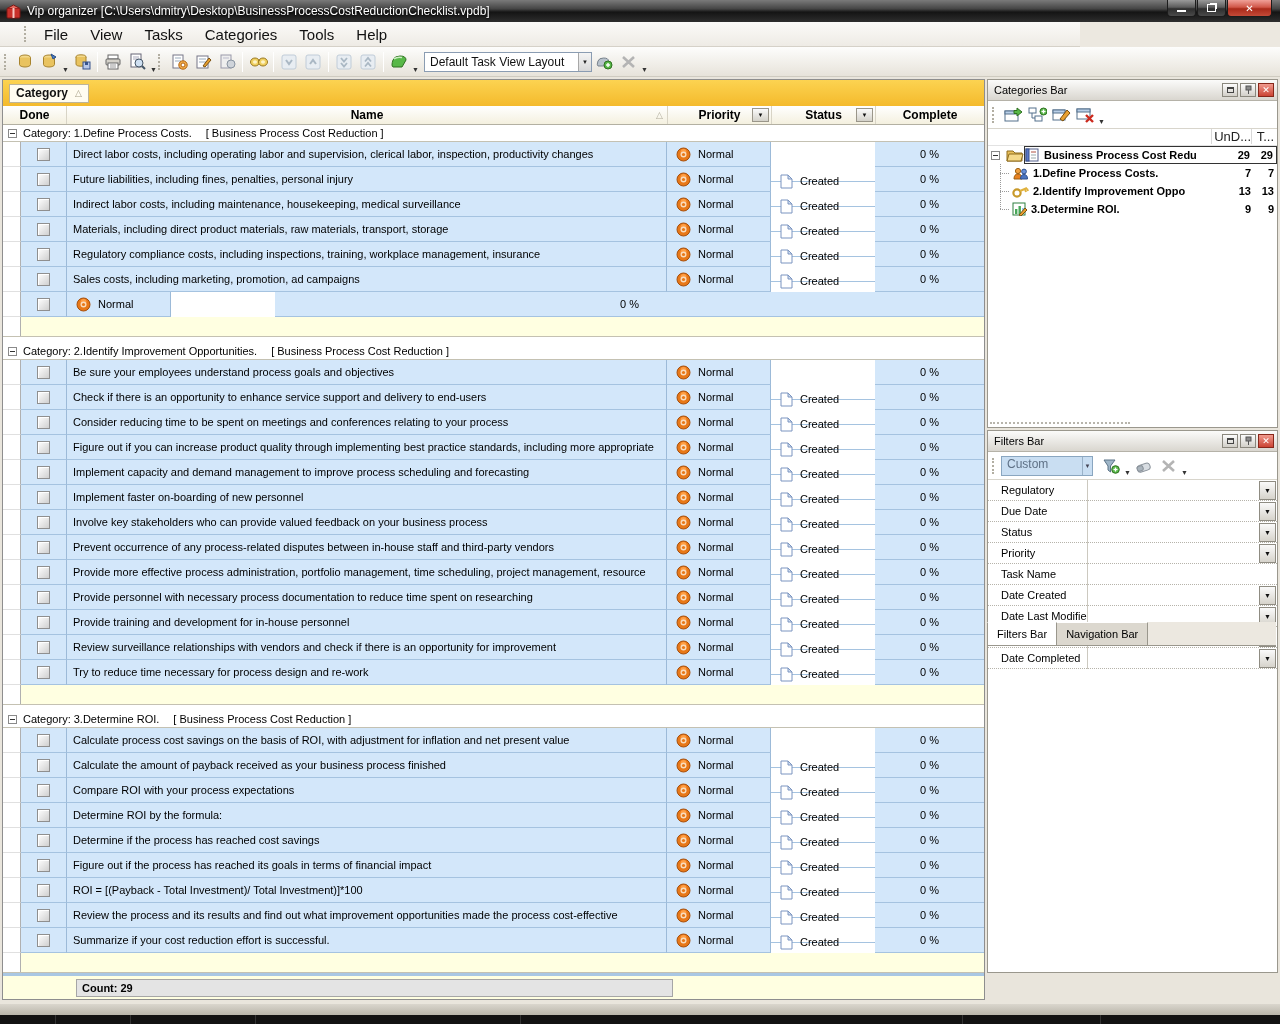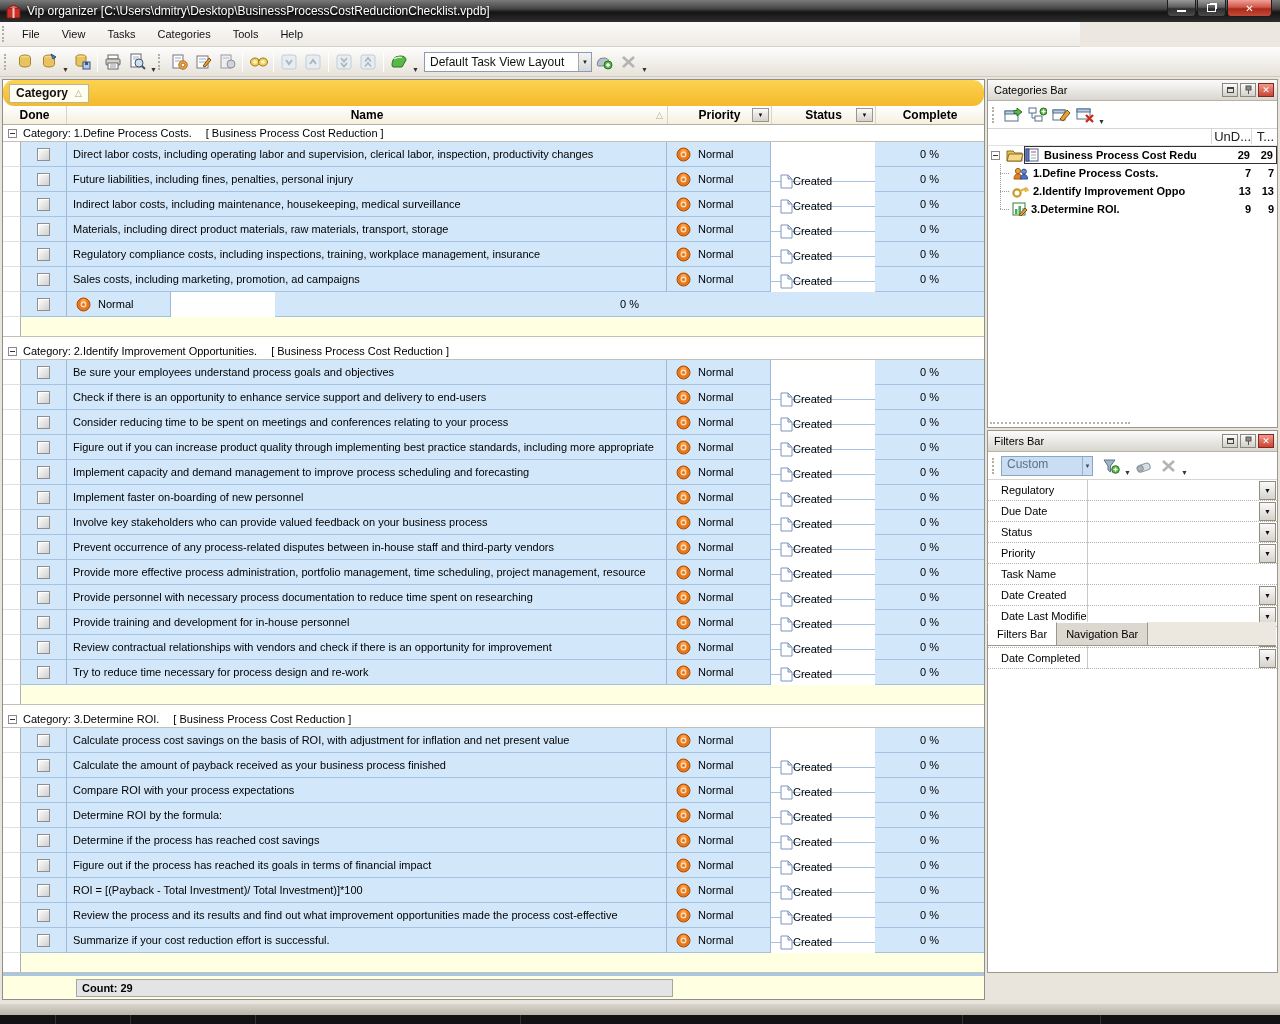--- a/index.html
+++ b/index.html
@@ -17,42 +17,42 @@
     background:linear-gradient(#9a9a9a,#5c5c5c 45%,#2e2e2e 55%,#4a4a4a); color:#fff;
     display:flex; align-items:center; justify-content:center; font-size:10px; font-weight:bold; margin-left:1px; }
   .winbtn.min, .winbtn.restore { width:29px; }
   .winbtn.close { width:45px; background:linear-gradient(#f0a098,#d05648 45%,#aa2a1a 55%,#c44a38); }
   .restore .glyph { width:9px; height:8px; border:1px solid #fff; box-shadow:2px -2px 0 -1px #fff; }
   .min .glyph { width:9px; height:3px; border-bottom:2px solid #fff; margin-top:4px;}
 
   
   .menubar { position:absolute; left:0; top:22px; width:1080px; height:25px;
     background:linear-gradient(#fbfaf8,#eeebe5); border-bottom:1px solid #d5d1c8;
-    display:flex; align-items:center; font-size:11px; color:#111; padding-left:2px;}
+    display:flex; align-items:center; font-size:15px; color:#111; padding-left:24px;}
   .menu-item { padding:3px 11px; cursor:default; }
   .grip { width:3px; height:16px; border-left:2px dotted #b2aea2; margin-right:6px; }
 
   
   .toolbar { position:absolute; left:0; top:47px; width:1280px; height:30px;
     background:linear-gradient(#fdfdfc,#e7e3da); border-bottom:1px solid #cfcbc0;
     display:flex; align-items:center; padding-left:4px; }
   .tbtn { width:24px; height:24px; display:flex; align-items:center; justify-content:center; }
   .tsep { width:1px; height:20px; background:#c6c2b6; border-right:1px solid #fff; margin:0 3px; }
   .caret { font-size:7px; color:#333; width:9px; text-align:center; align-self:flex-end; padding-bottom:3px;}
   .combo { width:168px; height:20px; background:#fff; border:1px solid #8a9cb2; display:flex;
     align-items:center; font-size:12px; color:#111; padding-left:5px; margin-left:4px; }
   .combo .dd { margin-left:auto; width:13px; height:18px; background:linear-gradient(#f4f4f4,#d8d8d8);
     border-left:1px solid #a8a8a8; display:flex; align-items:center; justify-content:center; font-size:6px; color:#222;}
 
   
   .workspace { position:absolute; left:0; top:77px; width:1280px; height:927px; background:#e9e5dc; }
 
   .main-area { position:absolute; left:2px; top:2px; width:983px; height:921px;
     border:1px solid #8e8e8e; background:#fff; display:flex; flex-direction:column; overflow:hidden;}
-  .group-band { height:26px; background:linear-gradient(#fcd351,#f4ba2c); display:flex; align-items:center; padding-left:6px; flex:none;border-radius:11px;}
+  .group-band { height:26px; background:linear-gradient(#fcd351,#f4ba2c); display:flex; align-items:center; padding-left:6px; flex:none;}
   .group-chip { height:19px; background:#fffcf0; border:1px solid #bcb49a; display:flex; align-items:center;
     padding:0 6px; font-size:12px; font-weight:bold; color:#111; }
   .group-chip .tri { font-size:9px; color:#a8a08a; margin-left:7px; font-weight:normal;}
 
   .thead { height:19px; display:flex; background:linear-gradient(#ffffff,#f4f0df);
     border-bottom:1px solid #b3b0a2; font-size:12px; font-weight:bold; color:#000; flex:none;}
   .thead > div { position:relative; display:flex; align-items:center; justify-content:center; border-right:1px solid #d8d4c6;}
   .h-done { width:64px; }
   .h-name { width:601px; }
   .h-name .tri { position:absolute; right:4px; font-size:9px; color:#b0ac9c; font-weight:normal;}
@@ -67,21 +67,21 @@
   .expando { width:9px; height:9px; border:1px solid #8a8a8a; background:#fff; position:relative; margin-right:6px; flex:none;}
   .expando::after { content:""; position:absolute; left:1px; right:1px; top:3px; height:1px; background:#333; }
   .cat-row .suffix { margin-left:14px; }
 
   .trow { height:25px; display:flex; font-size:11px; color:#000; flex:none;text-align:right;}
   .trow > div { border-right:1px solid #9cbad8; border-bottom:1px solid #a5c3e0; display:flex; align-items:center;}
   .gutter { width:18px; background:#fff; border-bottom:1px solid #e0e0e0 !important; border-right:1px solid #b0b0b0 !important;}
   .c-done { width:46px; background:#d3e7fa; justify-content:center;}
   .c-name { width:600px; background:#d3e7fa; padding-left:6px; overflow:hidden; white-space:nowrap;}
   .c-pri  { width:104px; background:#d3e7fa; padding-left:9px; gap:7px;}
-  .c-stat { width:104px; background:#d3e7fa; padding-left:9px; gap:0;margin-top:39px;}
+  .c-stat { width:104px; background:#d3e7fa; padding-left:9px; gap:7px;margin-top:39px;}
   .c-comp { flex:1; background:#d3e7fa; justify-content:center; border-right:none !important;}
   .checkbox { width:13px; height:13px; border:1px solid #8f8f8f; background:linear-gradient(135deg,#ffffff,#cfcfcf);
     box-shadow:inset 1px 1px 0 #fff; }
 
   .strip { height:20px; display:flex; flex:none; border-bottom:1px solid #c4c1b2;}
   .strip .sg { width:18px; background:#fff; border-right:1px solid #b0b0b0;}
   .strip .sy { flex:1; background:#ffffe1; }
   .gap { height:6px; background:#fff; flex:none;}
 
   .tfoot { margin-top:auto; height:26px; background:#ffffe1; border-top:3px solid #a9c7e3;
@@ -921,21 +921,21 @@
             </div>
             <div class="c-comp">
               <span>0 %</span>
             </div>
           </div>
           <div class="trow">
             <div class="gutter"></div>
             <div class="c-done">
               <div class="checkbox"></div>
             </div>
-            <div class="c-name">Review contractual relationships with vendors and check if there is an opportunity for improvement</div>
+            <div class="c-name">Review surveillance relationships with vendors and check if there is an opportunity for improvement</div>
             <div class="c-pri">
               <span>
                 <svg width="15" height="15">
                   <circle cx="7.5" cy="7.5" r="6.5" fill="#e87818" stroke="#a84e08"></circle>
                   <circle cx="7.5" cy="5" r="3" fill="#ff9e44"></circle>
                   <circle cx="7.5" cy="7.5" r="3" fill="#f8ddc0"></circle>
                   <circle cx="7.5" cy="7.5" r="1.6" fill="#e87818"></circle>
                 </svg>
               </span>
               <span>Normal</span>

